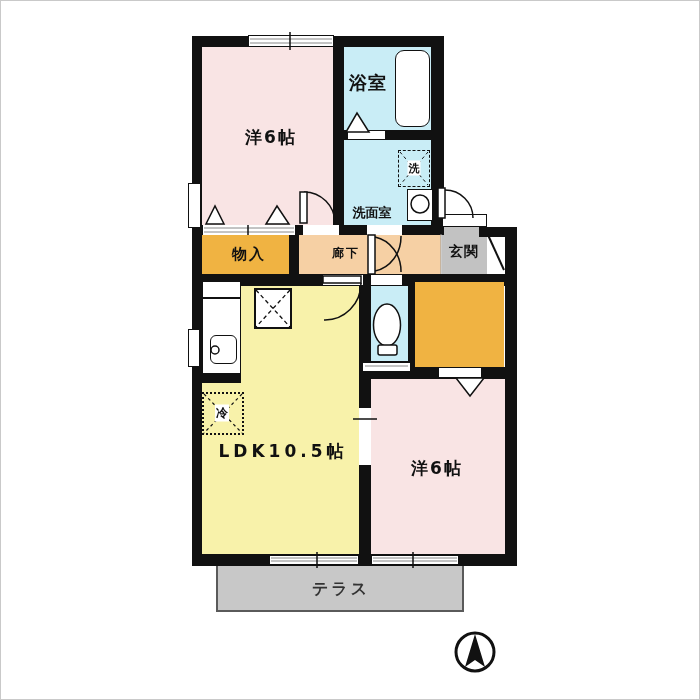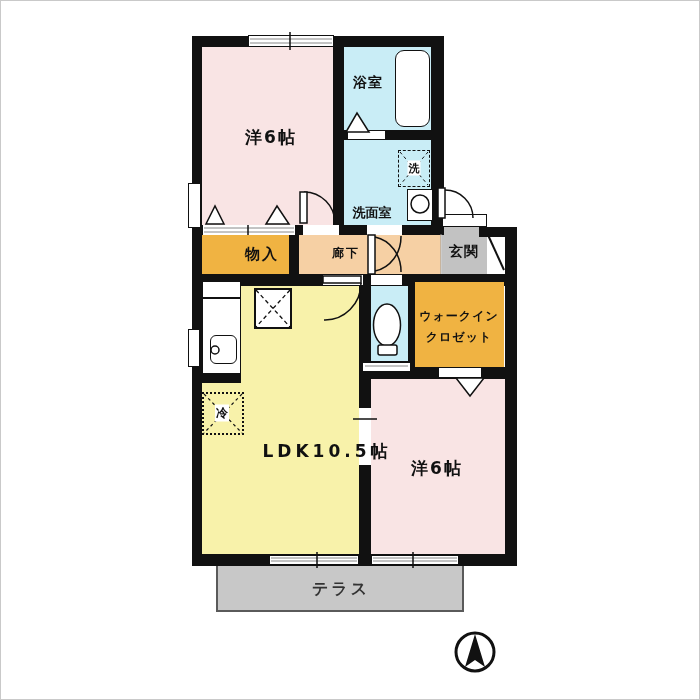--- a/index.html
+++ b/index.html
@@ -135,28 +135,24 @@
       <path d="M399,151 L427,184 M427,151 L399,184" stroke-width="1" stroke-dasharray="3,3"></path>
     </g>
 
     <g>
       <circle cx="474" cy="651" r="19" fill="#fff" stroke="#111" stroke-width="3"></circle>
       <polygon points="474,633 464,666 474,659 484,666" fill="#111" stroke="none"></polygon>
     </g>
   </svg>
 
   <div class="lbl" style="left:270px;top:136px;font-size:17px;">洋6帖</div>
-  <div class="lbl" style="left:367px;top:82px;font-size:14px;letter-spacing:1px;">浴室</div>
+  <div class="lbl" style="left:367px;top:82px;font-size:18px;letter-spacing:1px;">浴室</div>
   <div class="lbl" style="left:371px;top:180px;font-size:13px;letter-spacing:0;margin-top:32px;">洗面室</div>
   <div class="lbl" style="left:413px;top:167px;font-size:11px;letter-spacing:0;background:#fff;padding:0 1px;">洗</div>
-  <div class="lbl" style="left:261px;top:253px;font-size:15px;">物入</div>
+  <div class="lbl" style="left:248px;top:253px;font-size:15px;">物入</div>
   <div class="lbl" style="left:345px;top:252px;font-size:12px;">廊下</div>
   <div class="lbl" style="left:463px;top:251px;font-size:14px;letter-spacing:1px;">玄関</div>
-  <div class="lbl" style="left:458px;top:326px;font-size:12px;letter-spacing:1px;line-height:21px;">
-    <span style="display:block;">ウォークイン</span>
-    <span style="display:block;">クロゼット</span>
-  </div>
-  <div class="lbl" style="left:282px;top:450px;font-size:17px;letter-spacing:4px;margin-left:44px;">LDK10.5帖</div>
+  <div class="lbl" style="left:282px;top:450px;font-size:17px;letter-spacing:4px;">LDK10.5帖</div>
   <div class="lbl" style="left:221px;top:412px;font-size:12px;letter-spacing:0;background:#fff;padding:0 1px;">冷</div>
   <div class="lbl" style="left:436px;top:467px;font-size:17px;">洋6帖</div>
   <div class="lbl" style="left:340px;top:588px;font-size:16px;color:#333;letter-spacing:3px;">テラス</div>
 
 </div>
 
 </body></html>

